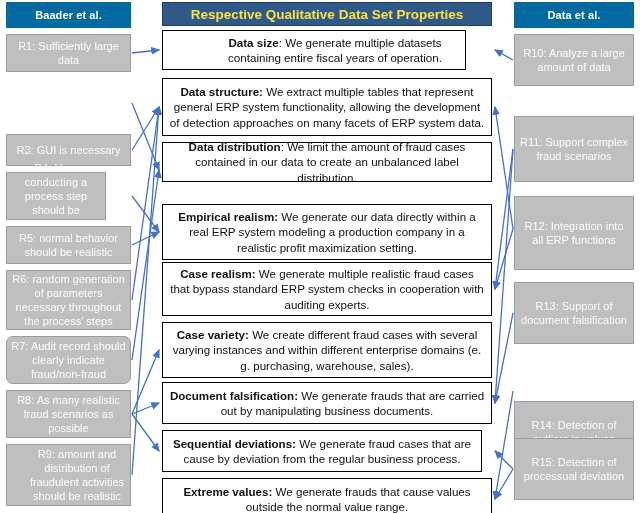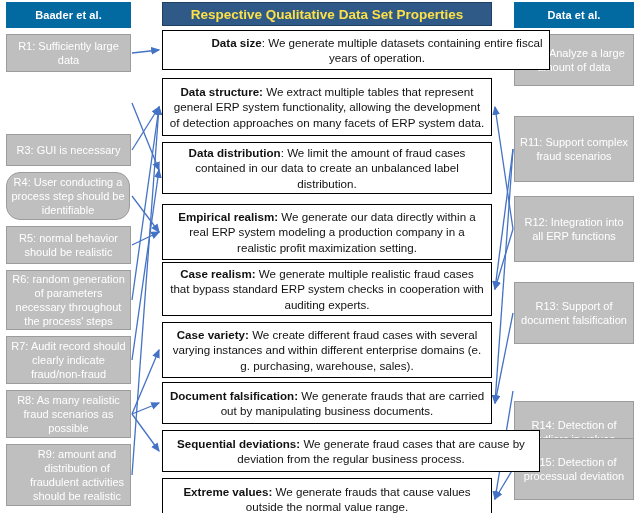--- a/index.html
+++ b/index.html
@@ -98,76 +98,76 @@
   <div id="left-col"></div>
   <div id="right-col"></div>
   <div id="center-col"></div>
 
 <div class="req-box" style="left: 6px; top: 34px; width: 125px; height: 38px;">
       <span>R1: Sufficiently large data</span>
     </div>
     <div class="req-box" style="left: 6px; top: 134px; width: 125px; height: 32px;">
       <span>R3: GUI is necessary</span>
     </div>
-    <div class="req-box" style="left: 6px; top: 172px; width: 124px; height: 48px; border-radius: 14px;">
+    <div class="req-box" style="left: 6px; top: 172px; width: 100px; height: 48px;">
       <span>R4: User conducting a process step should be identifiable</span>
     </div>
     <div class="req-box" style="left: 6px; top: 226px; width: 125px; height: 38px;">
       <span>R5: normal behavior should be realistic</span>
     </div>
     <div class="req-box" style="left: 6px; top: 270px; width: 125px; height: 60px;">
       <span>R6: random generation of parameters necessary throughout the process' steps</span>
     </div>
-    <div class="req-box" style="left: 6px; top: 336px; width: 125px; height: 48px;">
+    <div class="req-box" style="left: 6px; top: 336px; width: 125px; height: 48px; border-radius: 7px;">
       <span>R7: Audit record should clearly indicate fraud/non-fraud</span>
     </div>
     <div class="req-box" style="left: 6px; top: 390px; width: 125px; height: 48px;">
       <span>R8: As many realistic fraud scenarios as possible</span>
     </div>
     <div class="req-box" style="left: 6px; top: 444px; width: 125px; height: 62px; padding-left: 21px;">
       <span>R9: amount and distribution of fraudulent activities should be realistic</span>
     </div>
     <div class="req-box" style="left: 514px; top: 34px; width: 120px; height: 52px;">
       <span>R10: Analyze a large amount of data</span>
     </div>
     <div class="req-box" style="left: 514px; top: 116px; width: 120px; height: 66px;">
       <span>R11: Support complex fraud scenarios</span>
     </div>
-    <div class="req-box" style="left: 514px; top: 196px; width: 120px; height: 66px;">
+    <div class="req-box" style="left: 514px; top: 196px; width: 120px; height: 74px;">
       <span>R12: Integration into all ERP functions</span>
     </div>
     <div class="req-box" style="left: 514px; top: 282px; width: 120px; height: 62px;">
       <span>R13: Support of document falsification</span>
     </div>
     <div class="req-box" style="left: 514px; top: 360px; width: 120px; height: 62px; margin-top: 41px;">
       <span>R14: Detection of outliers in values</span>
     </div>
     <div class="req-box" style="left: 514px; top: 438px; width: 120px; height: 62px;">
       <span>R15: Detection of processual deviation</span>
     </div>
-    <div class="prop-box" style="left: 162px; top: 30px; width: 388px; height: 40px; padding-left: 48px;">
+    <div class="prop-box" style="left: 162px; top: 30px; width: 304px; height: 40px; padding-left: 48px;">
       <span><b>Data size</b>: <span>We generate multiple datasets containing entire fiscal years of operation.</span></span>
     </div>
     <div class="prop-box" style="left: 162px; top: 78px; width: 330px; height: 58px;">
       <span><b>Data structure:</b> <span>We extract multiple tables that represent general ERP system functionality, allowing the development of detection approaches on many facets of ERP system data.</span></span>
     </div>
-    <div class="prop-box" style="left: 162px; top: 142px; width: 330px; height: 52px;">
+    <div class="prop-box" style="left: 162px; top: 142px; width: 330px; height: 40px;">
       <span><b>Data distribution</b>: <span>We limit the amount of fraud cases contained in our data to create an unbalanced label distribution.</span></span>
     </div>
     <div class="prop-box" style="left: 162px; top: 204px; width: 330px; height: 56px;">
       <span><b>Empirical realism:</b> <span>We generate our data directly within a real ERP system modeling a production company in a realistic profit maximization setting.</span></span>
     </div>
     <div class="prop-box" style="left: 162px; top: 262px; width: 330px; height: 54px;">
       <span><b>Case realism:</b> <span>We generate multiple realistic fraud cases that bypass standard ERP system checks in cooperation with auditing experts.</span></span>
     </div>
     <div class="prop-box" style="left: 162px; top: 322px; width: 330px; height: 56px;">
       <span><b>Case variety:</b> <span>We create different fraud cases with several varying instances and within different enterprise domains (e. g. purchasing, warehouse, sales).</span></span>
     </div>
     <div class="prop-box" style="left: 162px; top: 382px; width: 330px; height: 42px;">
       <span><b>Document falsification:</b> <span>We generate frauds that are carried out by manipulating business documents.</span></span>
     </div>
-    <div class="prop-box" style="left: 162px; top: 430px; width: 378px; height: 42px;">
+    <div class="prop-box" style="left: 162px; top: 430px; width: 320px; height: 42px;">
       <span><b>Sequential deviations:</b> <span>We generate fraud cases that are cause by deviation from the regular business process.</span></span>
     </div>
     <div class="prop-box" style="left: 162px; top: 478px; width: 330px; height: 42px;">
       <span><b>Extreme values:</b> <span>We generate frauds that cause values outside the normal value range.</span></span>
     </div>
   </div>
 
 </body></html>

